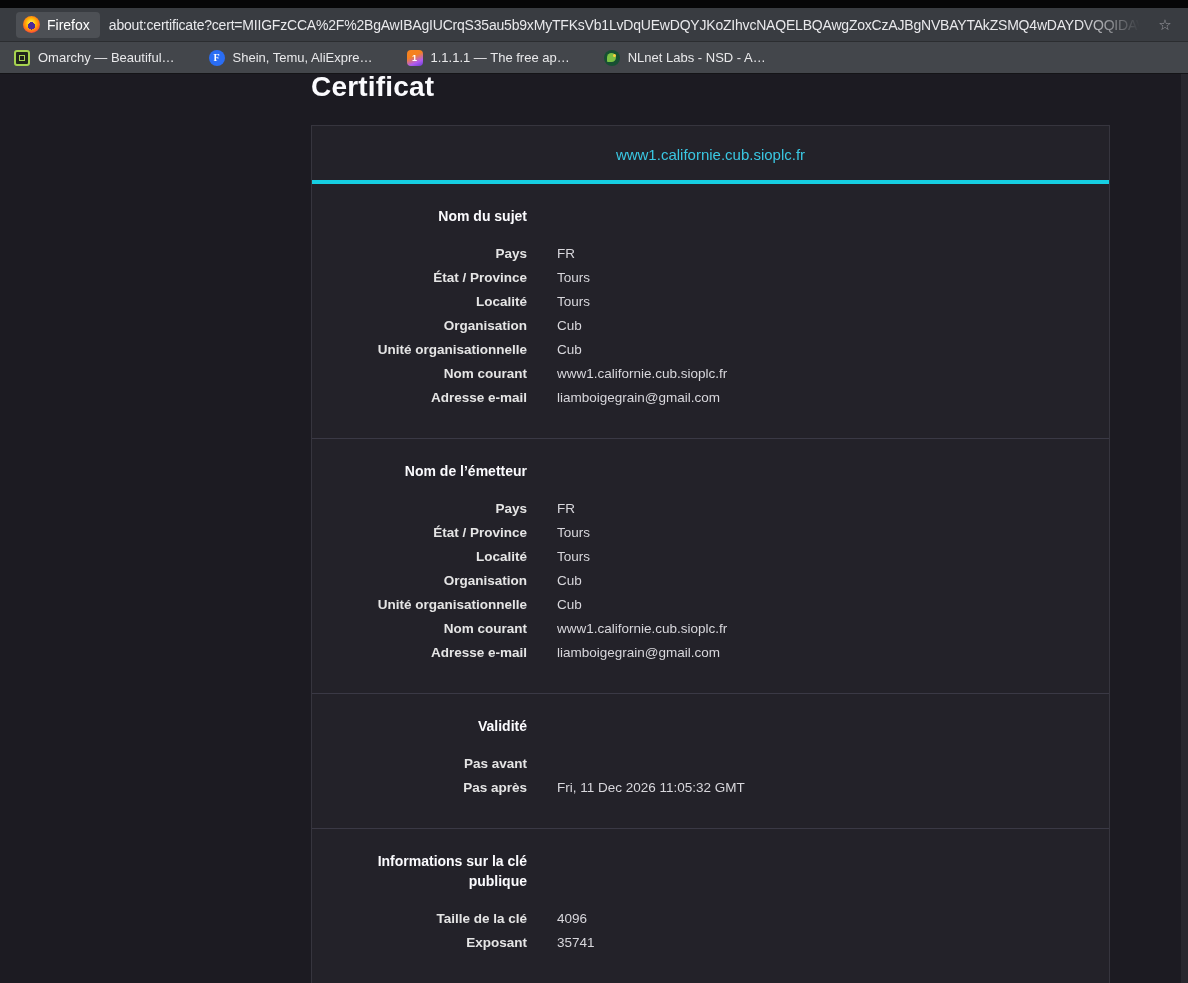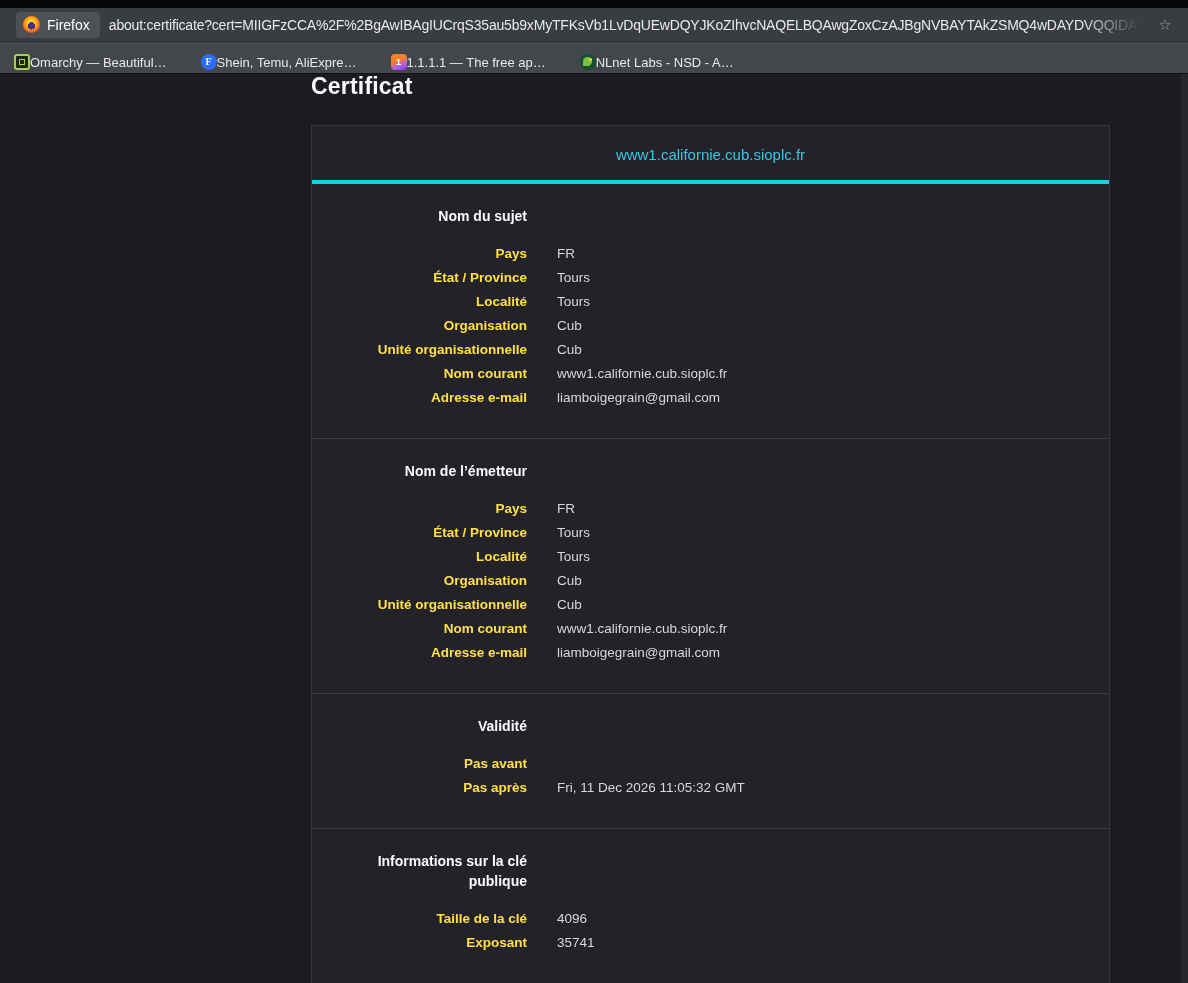--- a/index.html
+++ b/index.html
@@ -48,21 +48,21 @@
     margin-right:8px;
   }
 
   
   .bookmarks{
     height:31px;background:#43464b;
     display:flex;align-items:center;padding-left:8px;
     border-bottom:1px solid #141417;
   }
   .bm{
-    display:flex;align-items:flex-end;
+    display:flex;align-items:center;gap:8px;
     padding:0 6px;margin-right:22px;height:24px;border-radius:3px;
     color:#e9e9eb;font-size:13px;white-space:nowrap;
   }
   .favicon{width:16px;height:16px;flex:none;box-sizing:border-box;position:relative;display:flex;align-items:center;justify-content:center;}
   .fav-omarchy{border:2px solid #a6d34f;border-radius:3px;background:#20251c;}
   .fav-omarchy .inner{width:6px;height:6px;border:1.5px solid #a6d34f;box-sizing:border-box;display:block;}
   .fav-shein{background:#2a6df4;border-radius:50%;color:#ffffff;font-size:10px;font-weight:bold;font-family:"Liberation Serif","DejaVu Serif",serif;}
   .fav-cf{
     border-radius:4px;color:#fff;font-size:9px;font-weight:bold;
     background:linear-gradient(155deg,#f6821f 0%,#f48120 38%,#b05cf0 72%,#6d3bd4 100%);
@@ -81,21 +81,21 @@
   .content{
     position:relative;height:910px;background:#1c1b22;
     padding-left:311px;box-sizing:border-box;
   }
   .scrollbar{
     position:absolute;right:0;top:0;width:7px;height:100%;
     background:#28272e;
   }
   h1.page-title{
     margin:0;padding-top:0;
-    font-size:23px;line-height:25px;font-weight:bold;color:#fbfbfe;
+    font-size:28px;line-height:25px;font-weight:bold;color:#fbfbfe;
     letter-spacing:0.2px;
   }
   .panel{
     width:799px;box-sizing:border-box;
     margin-top:26px;
     background:#232229;
     border:1px solid #36353e;
     border-bottom:none;
   }
   .cert-tabs{display:flex;border-bottom:4px solid var(--accent,#16cfe2);}
@@ -107,21 +107,21 @@
   .cert-section{
     padding:22px 24px 28px 24px;
     border-bottom:1px solid #3a3945;
   }
   .cert-section:last-child{border-bottom:none;}
   .sec-title{
     margin:0 0 16px 0;width:191px;text-align:right;
     font-size:14px;line-height:20px;font-weight:bold;color:#fbfbfe;
   }
   .row{display:flex;line-height:24px;font-size:13.5px;}
-  .row .lbl{width:191px;flex:none;text-align:right;font-weight:bold;color:#fde047;}
+  .row .lbl{width:191px;flex:none;text-align:right;font-weight:bold;color:#e5e5e5;}
   .row .val{margin-left:30px;color:#d8d7dc;white-space:nowrap;}
 </style>
 </head>
 <body>
 
 <div class="screen">
 
   <div class="top-strip"></div>
 
   <div class="topbar">

